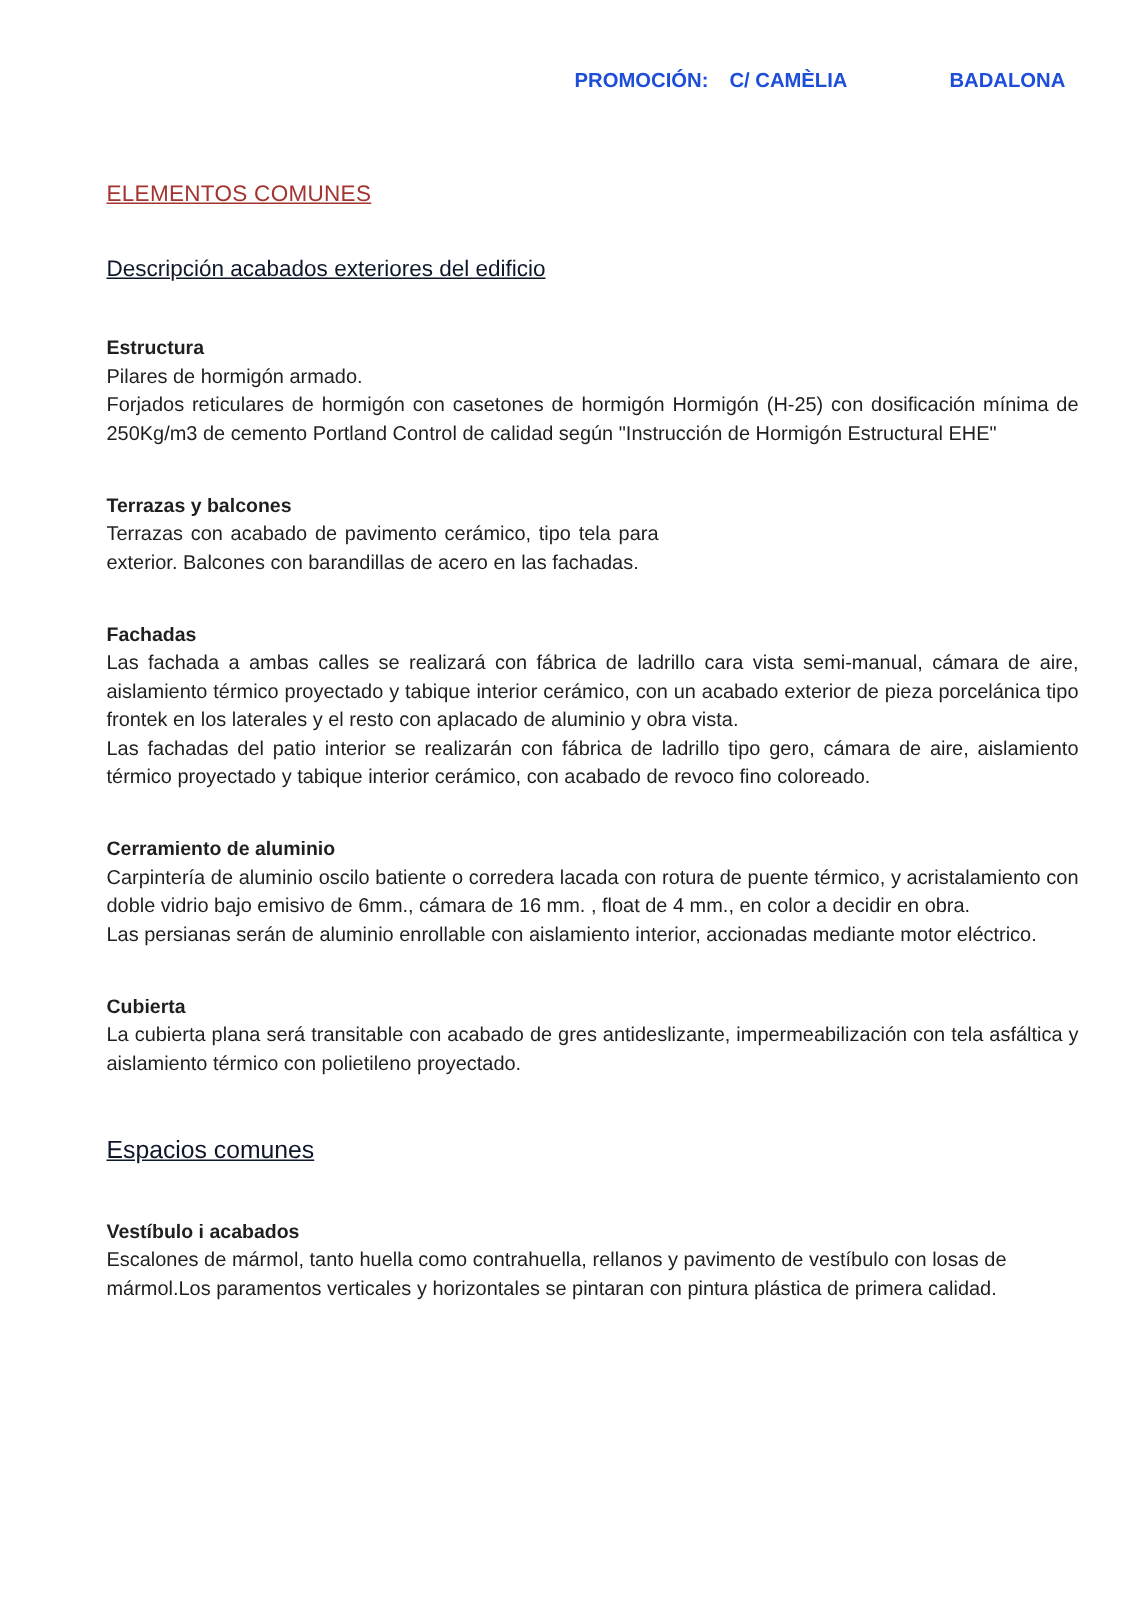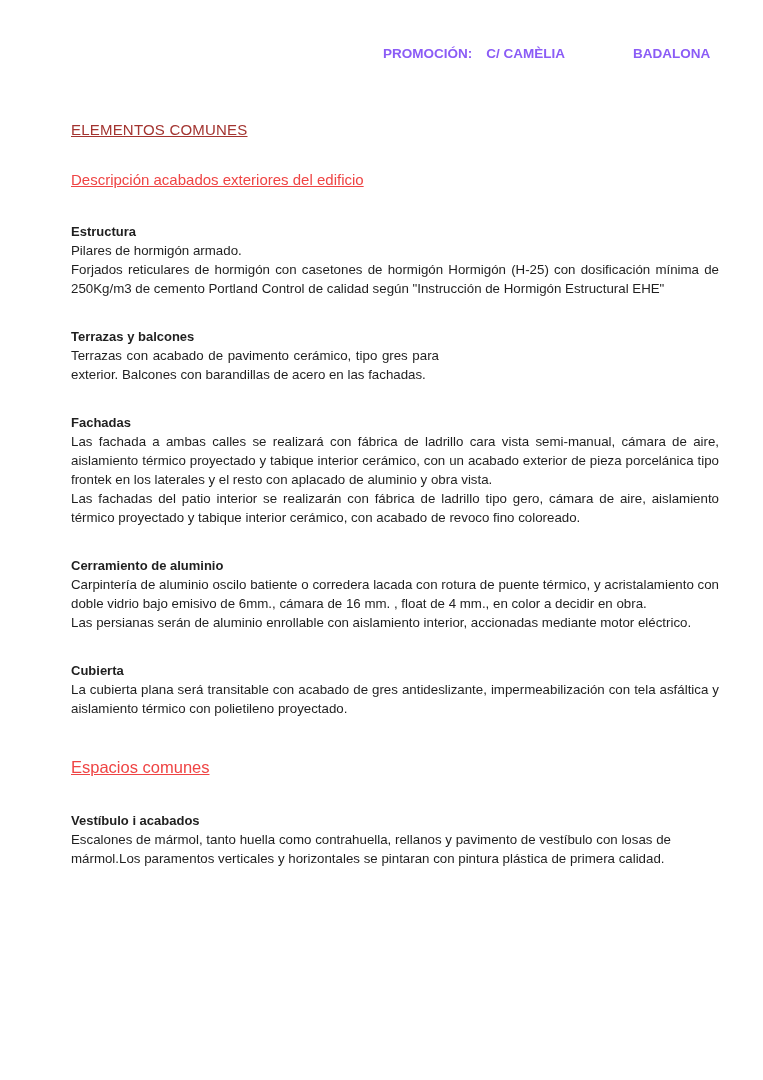--- a/index.html
+++ b/index.html
@@ -20,39 +20,39 @@
     background: #ffffff;
     font-family: "Liberation Sans", "DejaVu Sans", sans-serif;
     font-size: 13.3px;
     line-height: 19px;
     color: #1f1f1f;
   }
   .header-row {
     display: flex;
     align-items: flex-start;
     margin-left: 312px;
-    color: #8b5cf6;
+    color: #1d4ed8;
     font-weight: 700;
     font-size: 13.5px;
     white-space: nowrap;
   }
   .header-row .street { margin-left: 14px; }
   .header-row .city   { margin-left: 68px; }
 
   .doc-title {
     margin-top: 57px;
     font-size: 15px;
     font-weight: 400;
     color: #A33430;
     text-decoration: underline;
     letter-spacing: 0.2px;
   }
   .subtitle {
     text-decoration: underline;
-    color: #ef4444;
+    color: #0f172a;
   }
   .subtitle-exterior {
     margin-top: 31px;
     font-size: 15px;
   }
   .subtitle-common {
     margin-top: 40px;
     font-size: 16.5px;
   }
   .section { margin-top: 29px; }
@@ -85,21 +85,21 @@
   <div class="subtitle subtitle-exterior">Descripción acabados exteriores del edificio</div>
 
   <div class="section" id="sec-estructura">
     <div class="heading">Estructura</div>
     <p>Pilares de hormigón armado.</p>
     <p>Forjados reticulares de hormigón con casetones de hormigón Hormigón (H-25) con dosificación mínima de 250Kg/m3 de cemento Portland Control de calidad según "Instrucción de Hormigón Estructural EHE"</p>
   </div>
 
   <div class="section" id="sec-terrazas">
     <div class="heading">Terrazas y balcones</div>
-    <p class="p-narrow">Terrazas con acabado de pavimento cerámico, tipo gres para exterior. Balcones con barandillas de acero en las fachadas.</p>
+    <p class="p-narrow">Terrazas con acabado de pavimento cerámico, tipo tela para exterior. Balcones con barandillas de acero en las fachadas.</p>
   </div>
 
   <div class="section" id="sec-fachadas">
     <div class="heading">Fachadas</div>
     <p>Las fachada a ambas calles se realizará con fábrica de ladrillo cara vista semi-manual, cámara de aire, aislamiento térmico proyectado y tabique interior cerámico, con un acabado exterior de pieza porcelánica tipo frontek en los laterales y el resto con aplacado de aluminio y obra vista.</p>
     <p>Las fachadas del patio interior se realizarán con fábrica de ladrillo tipo gero, cámara de aire, aislamiento térmico proyectado y tabique interior cerámico, con acabado de revoco fino coloreado.</p>
   </div>
 
   <div class="section" id="sec-cerramiento">
     <div class="heading">Cerramiento de aluminio</div>

